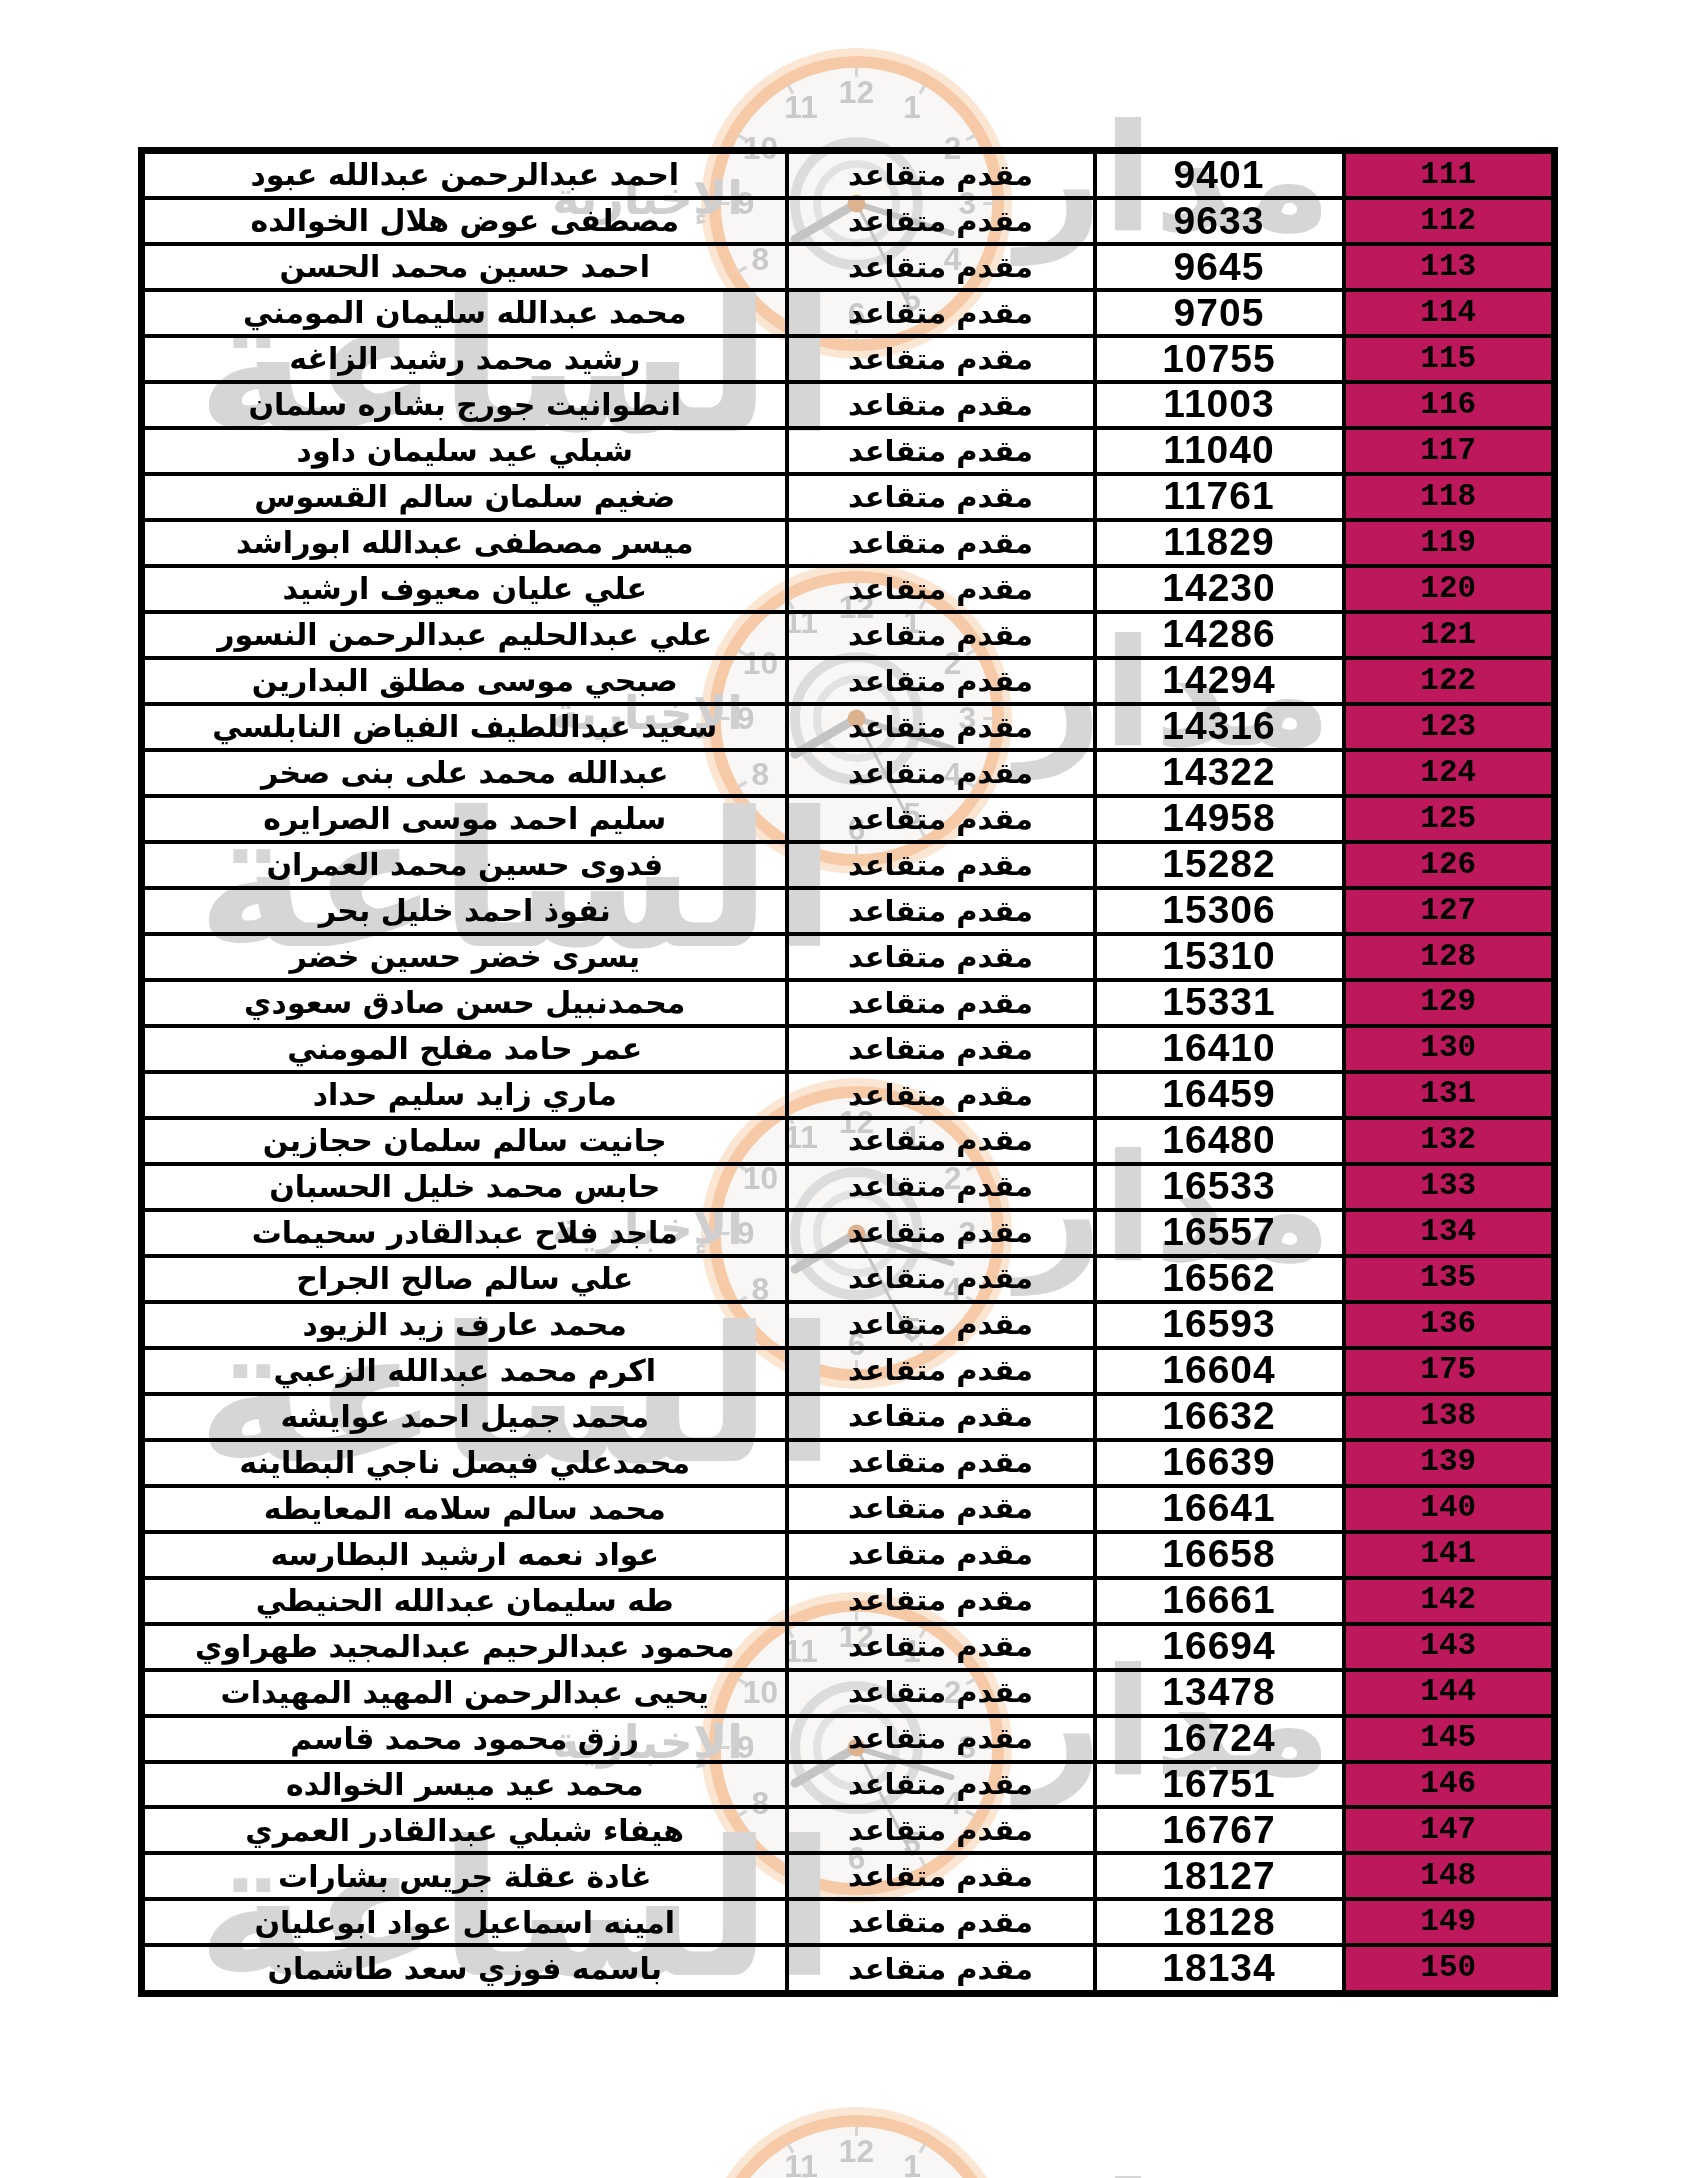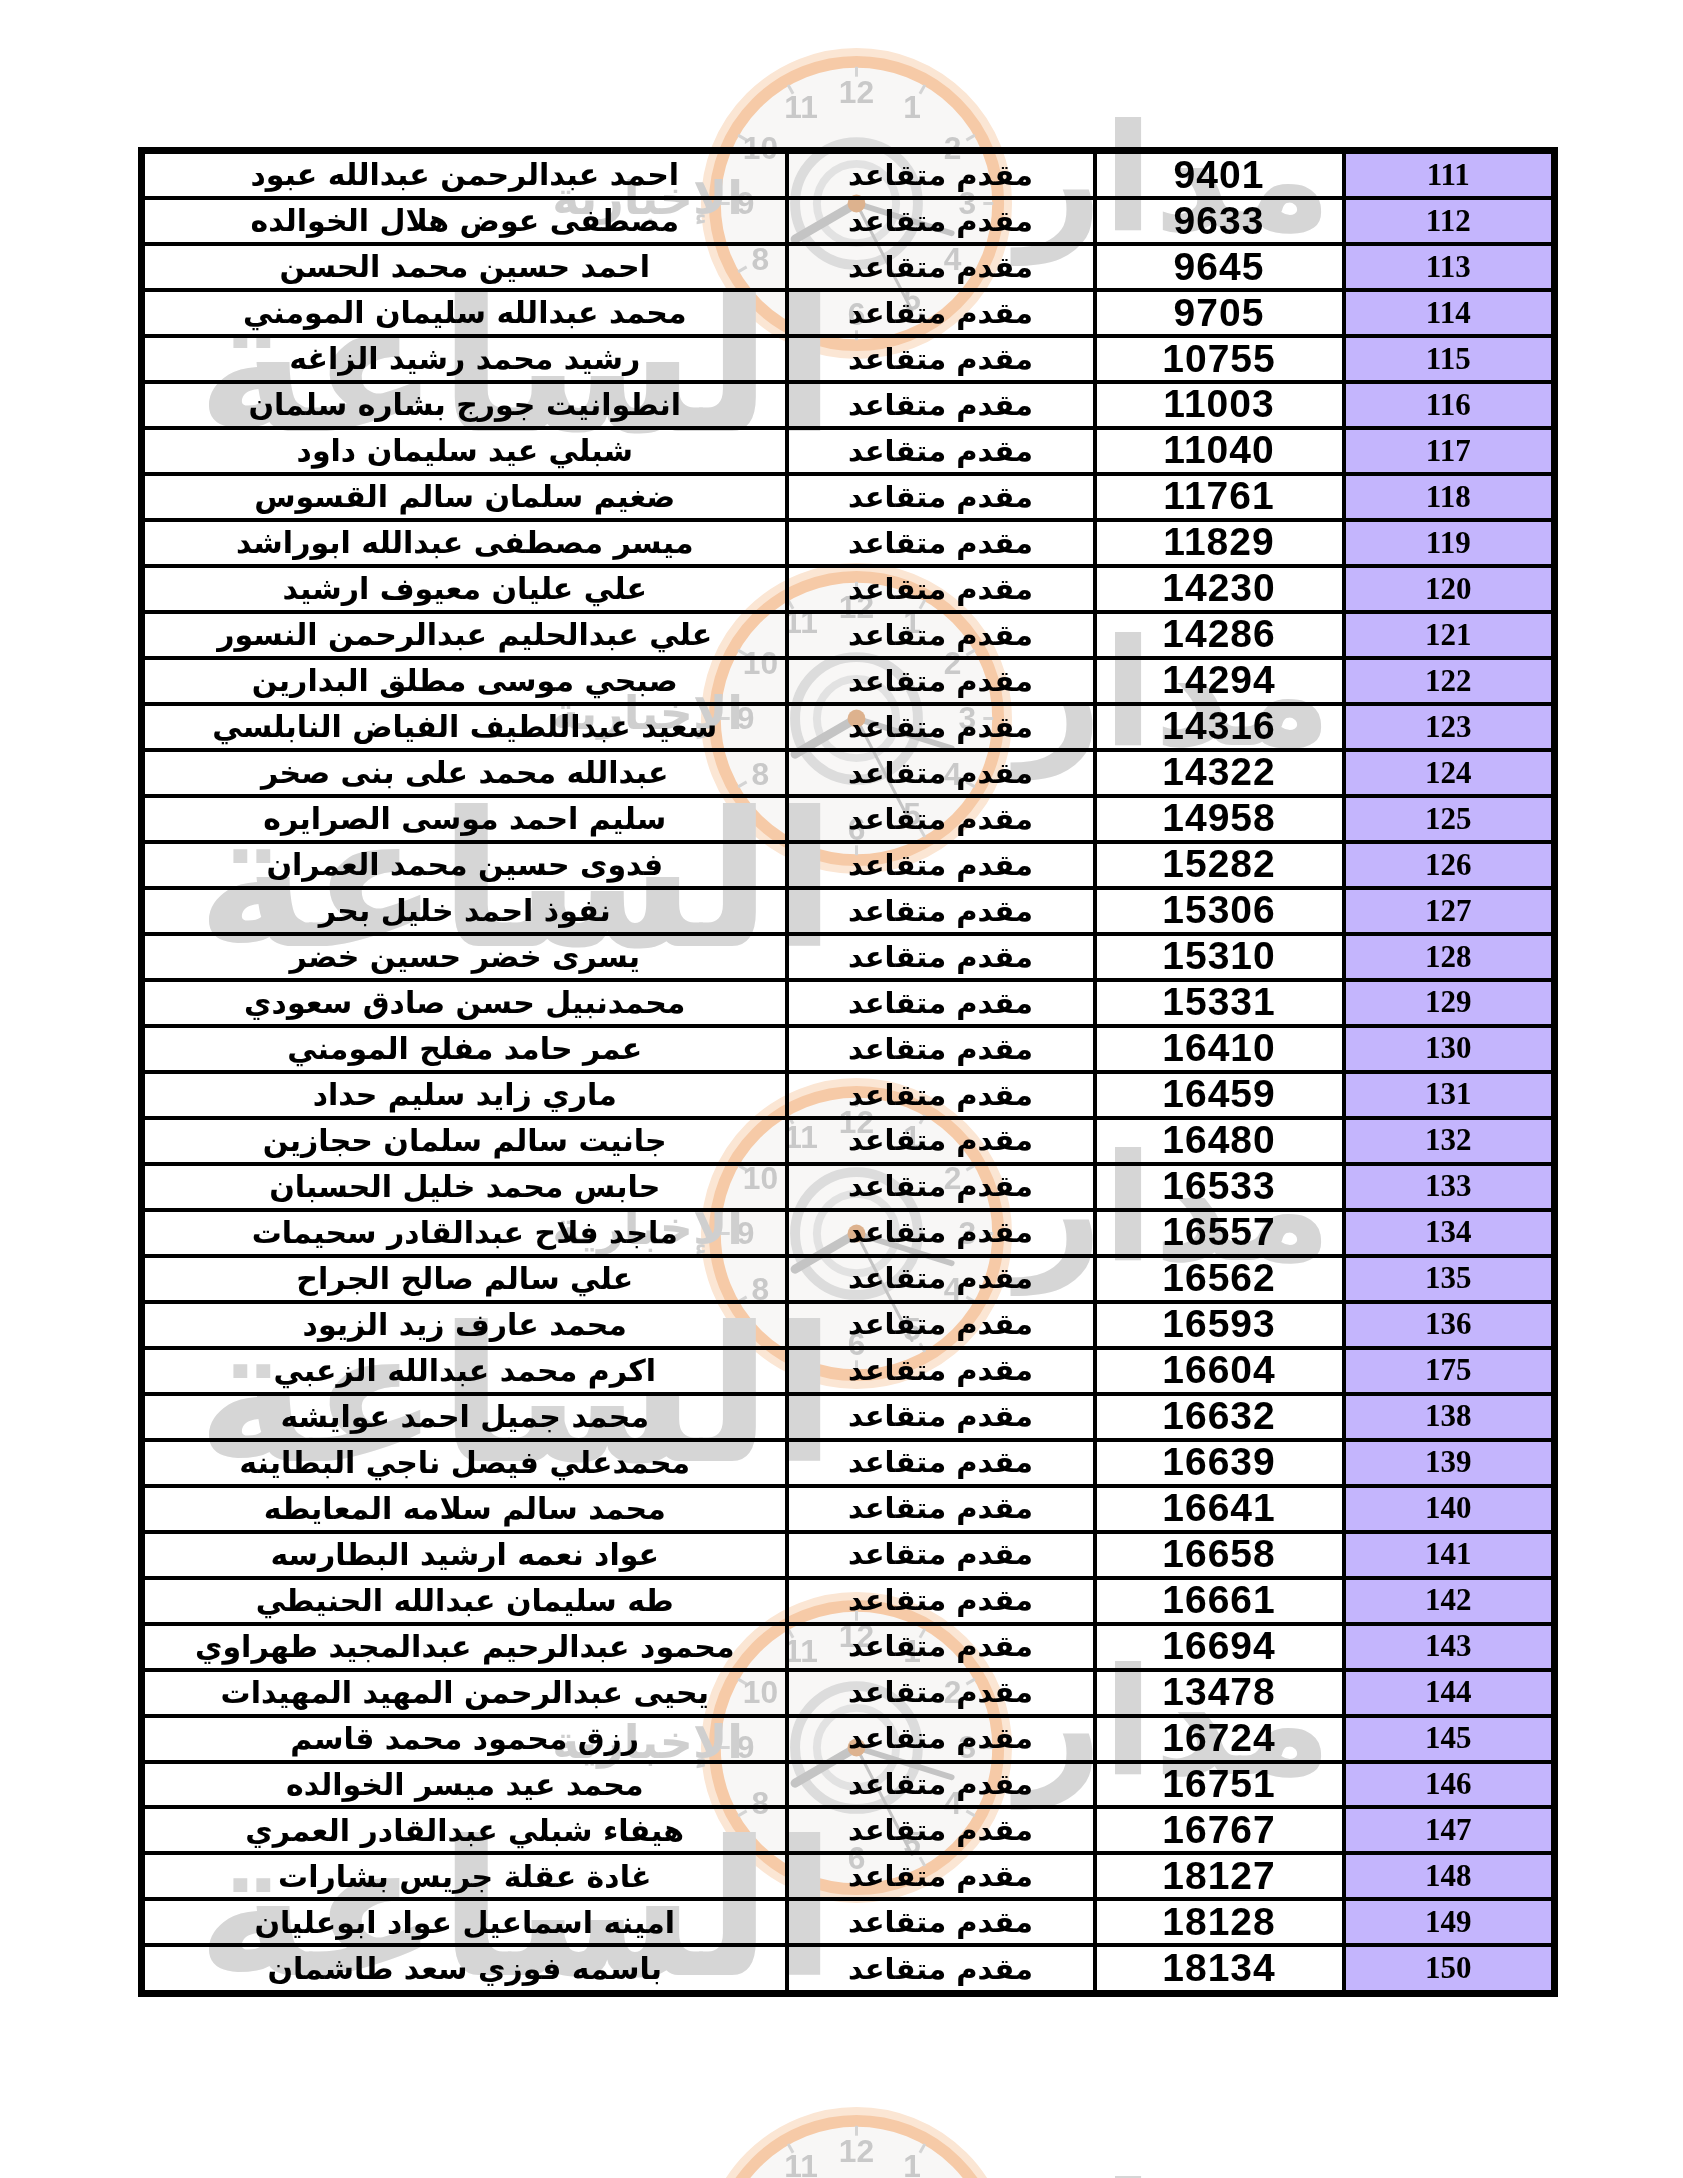--- a/index.html
+++ b/index.html
@@ -32,22 +32,22 @@
     width:1413px;height:1850px;
     border-collapse:collapse;table-layout:fixed;direction:rtl;
     background:transparent;
   }
   table.roster{border:7px solid #000;}
   table.roster td{
     border:4px solid #000;padding:0;text-align:center;vertical-align:middle;
     line-height:1.05;overflow:hidden;white-space:nowrap;color:#000;
   }
   td.c-serial{
-    font-family:Liberation Serif, serif;font-weight:700;font-size:31px;
-    background:#c4b5fd;color:#ffffff;margin-top:41px;
+    font-family:Liberation Mono, monospace;font-weight:700;font-size:31px;
+    background:#be185d;color:#ffffff;margin-top:41px;
   }
   td.c-id{
     font-family:"Liberation Sans",sans-serif;font-weight:700;font-size:39px;
     letter-spacing:1px;
   }
   td.c-rank{font-family:"DejaVu Sans",sans-serif;font-weight:700;font-size:29px;}
   td.c-name{font-family:"DejaVu Sans",sans-serif;font-weight:700;font-size:30px;}
 </style>
 </head>
 <body>

